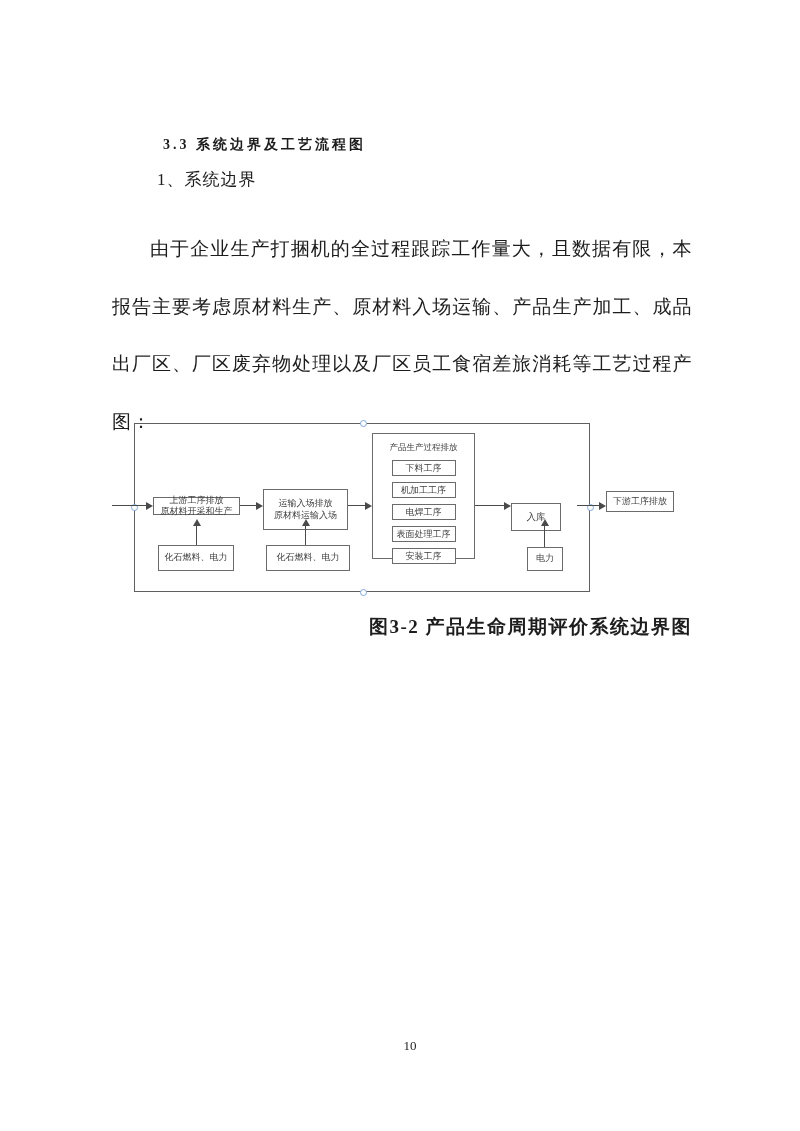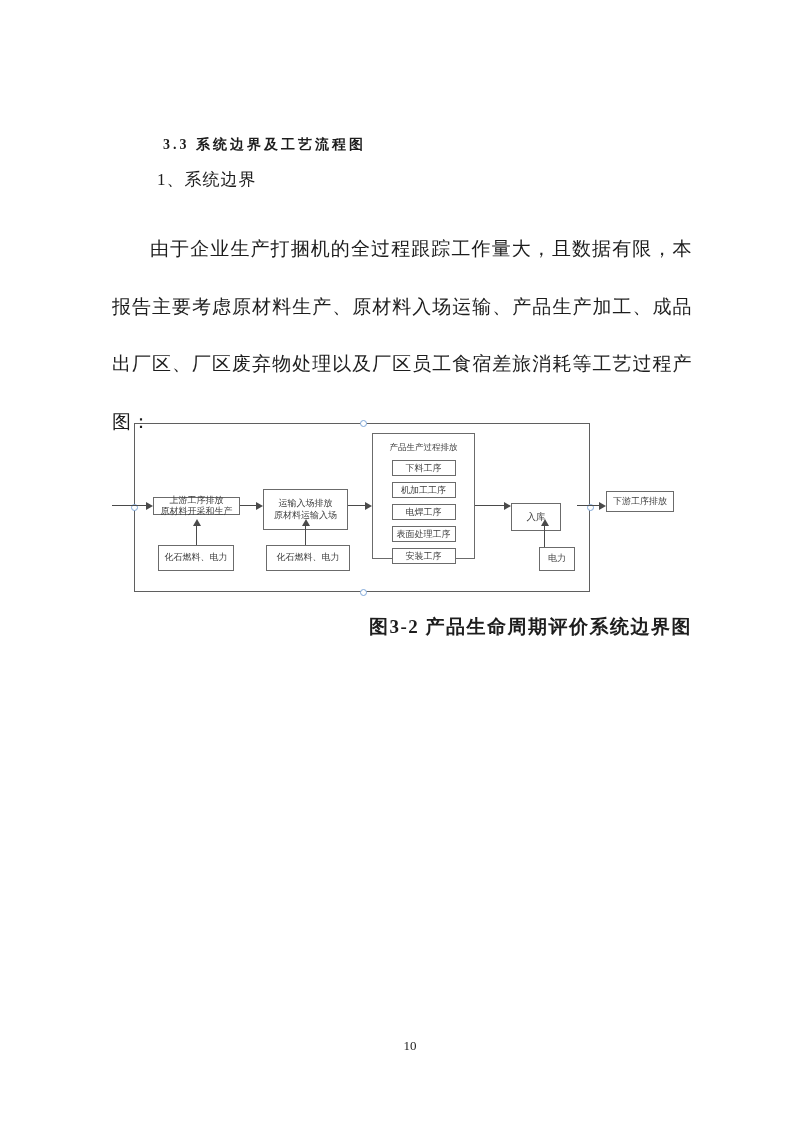--- a/index.html
+++ b/index.html
@@ -121,21 +121,21 @@
         <div class="step">下料工序</div>
         <div class="step">机加工工序</div>
         <div class="step">电焊工序</div>
         <div class="step">表面处理工序</div>
         <div class="step">安装工序</div>
       </div>
     </div>
 
     <div class="dbox" style="left:381px; top:85px; width:50px; height:28px; font-size:9.5px;">入库</div>
 
-    <div class="dbox" style="left:409px; top:129px; width:36px; height:24px;">电力</div>
+    <div class="dbox" style="left:397px; top:129px; width:36px; height:24px;">电力</div>
 
     <div class="dbox" style="left:476px; top:73px; width:68px; height:21px;">下游工序排放</div>
 
     <div class="ar" style="left:-18px; top:87px; width:34px;"></div>
     <div class="ar" style="left:110px; top:87px; width:16px;"></div>
     <div class="ar" style="left:218px; top:87px; width:17px;"></div>
     <div class="ar" style="left:345px; top:87px; width:29px;"></div>
     <div class="ar" style="left:447px; top:87px; width:22px;"></div>
 
     <div class="au" style="left:66px; top:108px; height:19px;"></div>

